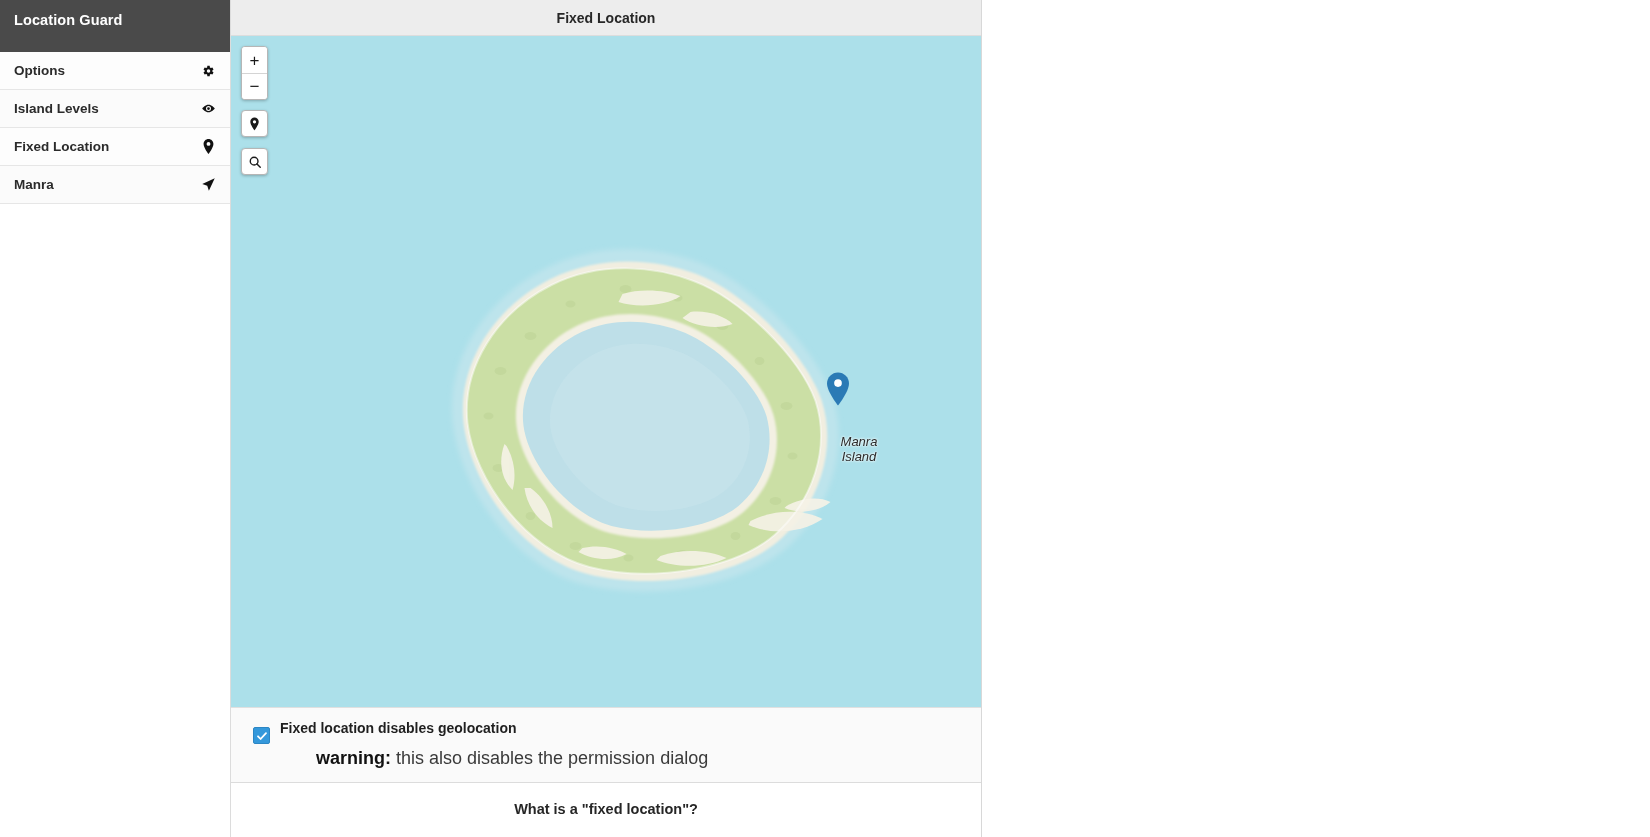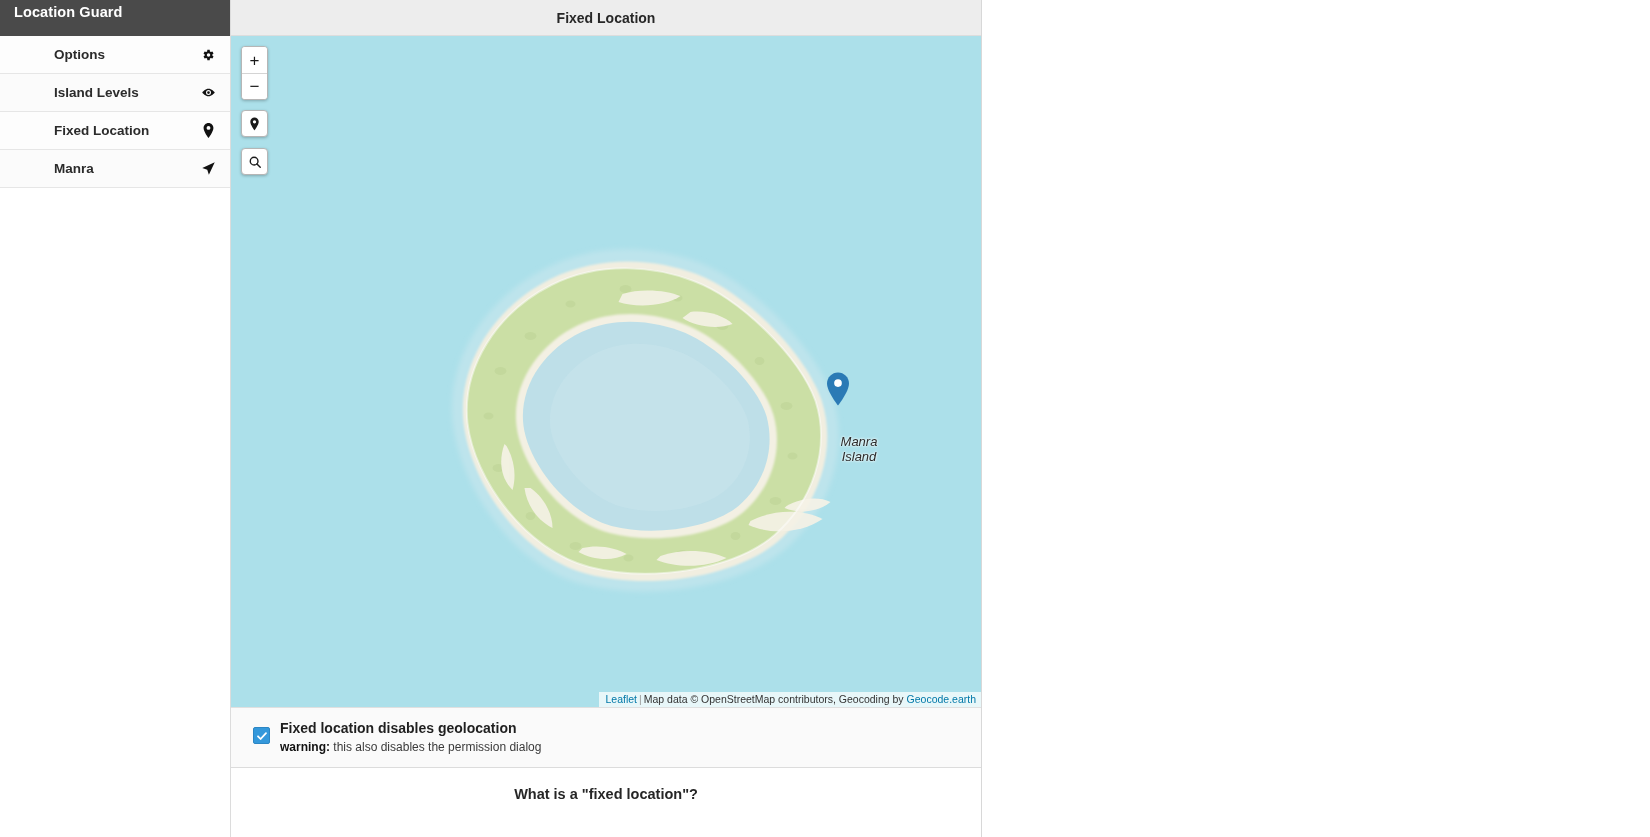--- a/index.html
+++ b/index.html
@@ -15,21 +15,21 @@
   #app { position: relative; width: 1650px; height: 837px; background:#fff; }
 
   
   #sidebar {
     position: absolute; left: 0; top: 0;
     width: 231px; height: 837px;
     background: #ffffff;
     border-right: 1px solid #dcdcdc;
   }
   #sidebar-header {
-    height: 36px;
+    height: 52px;
     background: #4a4a4a;
     color: #ffffff;
     display: flex; align-items: center;
     padding: 0 0 12px 14px;
     font-size: 14.5px;
     font-weight: bold;
     letter-spacing: .1px;
   }
   .nav-item {
     height: 38px;
@@ -38,21 +38,20 @@
     border-bottom: 1px solid #e6e6e6;
     background: #fdfdfd;
     cursor: pointer;
   }
   .nav-item:nth-child(odd) { background: #fbfbfb; }
   .nav-label {
     flex: 1;
     font-size: 13.5px;
     font-weight: bold;
     color: #2b2b2b;
-    margin-left: 40px;
   }
   .nav-icon {
     width: 18px; height: 18px;
     display: flex; align-items: center; justify-content: center;
     color: #111;
     flex: 0 0 auto;
   }
   .nav-icon svg { display: block; }
 
   
@@ -158,23 +157,23 @@
   #option-checkbox {
     width: 17px; height: 17px;
     margin: 7px 10px 0 8px;
     flex: 0 0 auto;
     background: #3498db;
     border: 1px solid #2c86c4;
     border-radius: 2px;
     display: flex; align-items: center; justify-content: center;
     cursor: pointer;
   }
-  #option-texts { display: flex; flex-direction: column; gap: 4px; }
+  #option-texts { display: flex; flex-direction: column; gap: 12px; }
   #option-title { font-size: 14px; font-weight: bold; color: #1f1f1f; }
-  #option-sub { font-size: 12px; color: #3a3a3a; }
+  #option-sub { font-size: 18px; color: #3a3a3a; margin-left: 36px; }
   #option-sub b { color: #111; }
 
   
   #section-heading {
     flex: 1;
     display: flex; justify-content: center;
     padding-top: 18px;
     background: #ffffff;
   }
   #section-heading span { font-size: 14.5px; font-weight: bold; color: #262626; }
@@ -340,24 +339,20 @@
           <path d="M12 0C5.4 0 0 5.4 0 12c0 9 12 24 12 24s12-15 12-24C24 5.4 18.6 0 12 0z" fill="#2b7ab5"></path>
           <circle cx="12" cy="11.5" r="4.2" fill="#ffffff"></circle>
         </svg>
       </div>
 
       <div id="island-label">
         <div>Manra</div>
         <div>Island</div>
       </div>
 
-      <div id="attribution">
-        <a href="#">Leaflet</a><span class="attr-sep">|</span><span>Map data © OpenStreetMap contributors, Geocoding by</span>
-        <a href="#">Geocode.earth</a>
-      </div>
     </div>
 
     <div id="option-row">
       <div id="option-checkbox">
         <svg width="12" height="12" viewBox="0 0 24 24" fill="none" stroke="#ffffff" stroke-width="3.6" stroke-linecap="round" stroke-linejoin="round">
           <path d="M4 12.6l5.2 5.4L20 6.4"></path>
         </svg>
       </div>
       <div id="option-texts">
         <div id="option-title">Fixed location disables geolocation</div>

